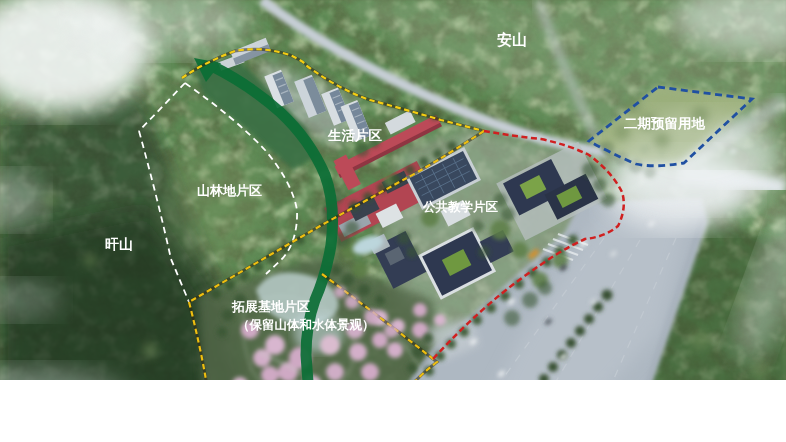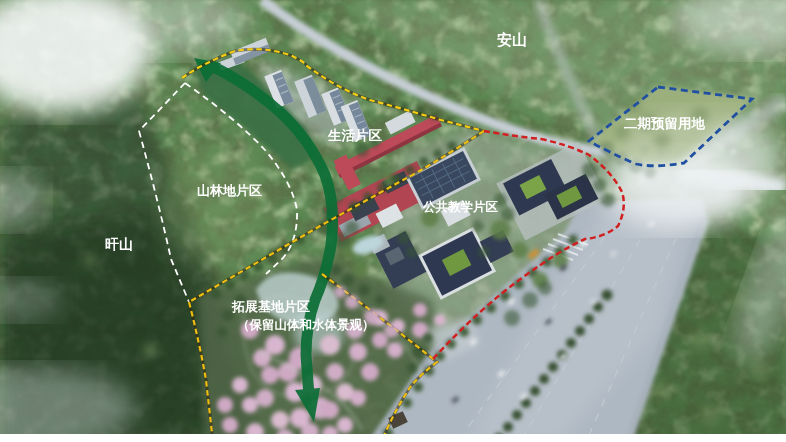--- a/index.html
+++ b/index.html
@@ -1,16 +1,16 @@
 <!DOCTYPE html>
 <html><head>
 <meta charset="utf-8">
 <style>
 html,body{margin:0;padding:0;background:#fff;}
-#stage{width:786px;height:434px;position:relative;overflow:hidden;font-family:"Liberation Sans", sans-serif;text-decoration:underline;}
+#stage{width:786px;height:380px;position:relative;overflow:hidden;font-family:"Liberation Sans", sans-serif;text-decoration:underline;}
 svg{display:block;}
 </style>
 </head>
 <body>
 
 <div id="stage">
 <svg width="786" height="442" viewBox="0 0 786 442">
 <defs>
 <filter id="clumpD" x="0" y="0" width="100%" height="100%">
   <feTurbulence type="fractalNoise" baseFrequency="0.045 0.05" numOctaves="4" seed="7"></feTurbulence>

